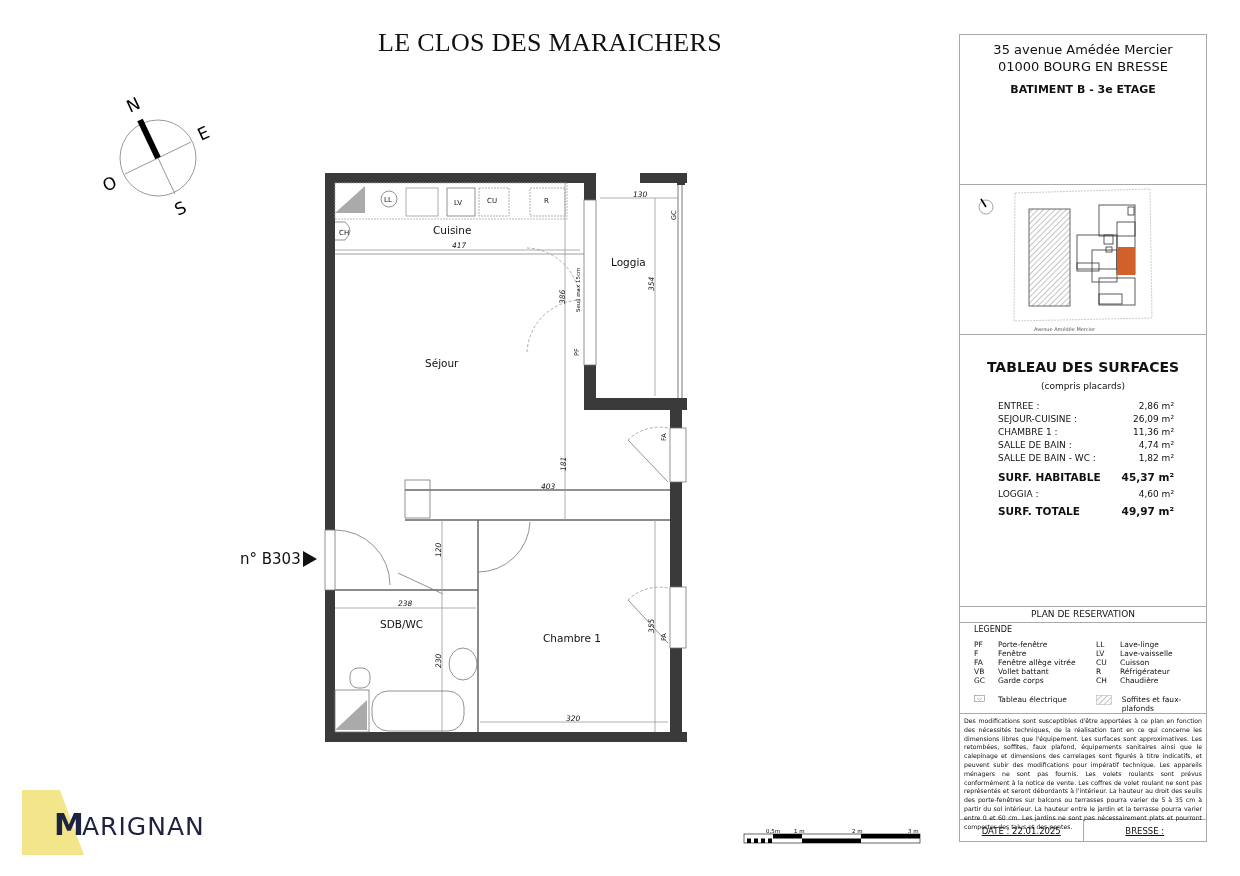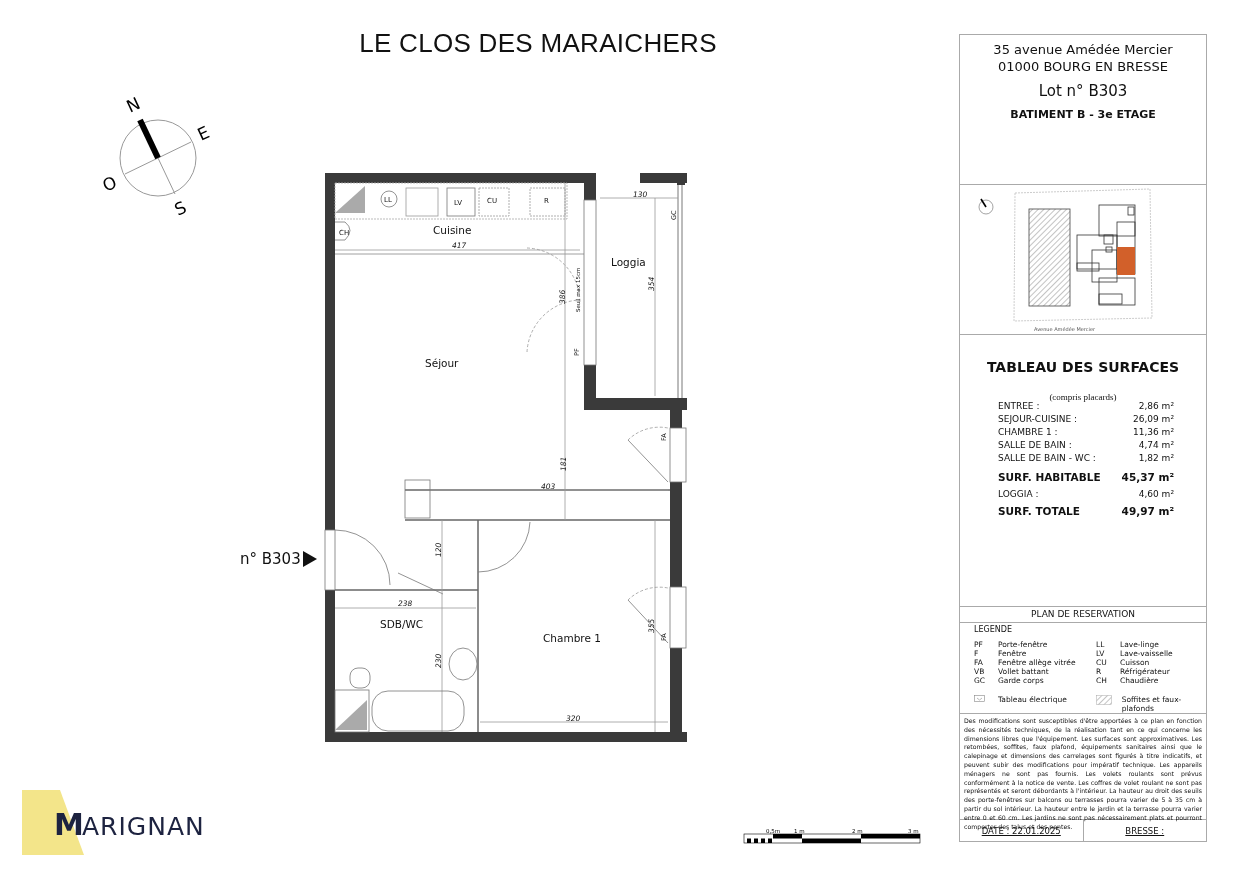--- a/index.html
+++ b/index.html
@@ -1,36 +1,36 @@
 <!DOCTYPE html>
 <html><head>
 <meta charset="utf-8">
 <style>
   html,body{margin:0;padding:0;background:#fff;}
   body{width:1240px;height:876px;position:relative;overflow:hidden;font-family:"DejaVu Sans","Liberation Sans",sans-serif;color:#111;}
   .abs{position:absolute;}
-  #title{left:318px;top:28px;width:440px;text-align:center;font-size:26px;letter-spacing:0.3px;font-family:Liberation Sans, sans-serif;}
+  #title{left:330px;top:28px;width:440px;text-align:center;font-size:26px;letter-spacing:0.3px;font-family:Liberation Serif, serif;}
   #compass{left:90px;top:90px;width:140px;height:130px;}
   #plan{left:320px;top:170px;width:380px;height:580px;}
   #lot-marker{left:240px;top:550px;font-size:15px;display:flex;align-items:center;gap:2px;}
   #lot-marker .arrow{width:0;height:0;border-top:8px solid transparent;border-bottom:8px solid transparent;border-left:14px solid #111;}
   #logo{left:22px;top:790px;width:220px;height:68px;}
   #scale{left:742px;top:826px;width:180px;height:20px;}
   
   #panel{left:959px;top:34px;width:248px;height:808px;border:1px solid #aaa;box-sizing:border-box;}
   .sec{position:absolute;left:0;width:100%;box-sizing:border-box;border-bottom:1px solid #aaa;}
   #sec-head{top:0;height:150px;text-align:center;}
   #sec-head .addr{font-size:13px;line-height:17px;margin-top:6px;}
   #sec-head .apt{font-size:15px;margin-top:14px;}
   #sec-head .lot{font-size:15px;margin-top:7px;}
   #sec-head .bat{font-size:11px;font-weight:bold;margin-top:8px;}
   #sec-map{top:150px;height:150px;}
   #sec-table{top:300px;height:272px;}
   #sec-table .ttl{text-align:center;font-weight:bold;font-size:14px;margin-top:24px;}
-  #sec-table .sub{text-align:center;font-size:9px;margin-top:17px;font-family:Liberation Serif, serif;}
+  #sec-table .sub{text-align:center;font-size:9px;margin-top:6px;}
   .srow{position:absolute;left:38px;width:176px;display:flex;justify-content:space-between;font-size:9px;gap:8px;}
   .srow.bold{font-weight:bold;font-size:10.5px;}
   #sec-legend{top:572px;height:107px;}
   #sec-legend .h{text-align:center;font-size:9px;height:15px;line-height:15px;border-bottom:1px solid #aaa;}
   #sec-legend .lg{font-size:8px;position:absolute;left:14px;top:18px;}
   .lgrow{position:absolute;font-size:7.5px;display:flex;}
   .lgrow .c{width:24px;}
   #sec-note{top:679px;height:106px;border-bottom:1px solid #aaa;}
   #sec-note p{margin:3px 4px;font-size:6.2px;line-height:8.8px;text-align:justify;}
   #sec-foot{top:785px;height:22px;border-bottom:none;display:flex;text-decoration:underline;}
@@ -184,21 +184,20 @@
     <text x="52" y="7">1 m</text>
     <text x="110" y="7">2 m</text>
     <text x="166" y="7">3 m</text>
   </g>
 </svg>
 
 <div id="panel" class="abs">
   <div id="sec-head" class="sec">
     <div class="addr">35 avenue Amédée Mercier</div>
     <div class="addr" style="margin-top:0">01000 BOURG EN BRESSE</div>
-    <div class="lot">Lot n° B303</div>
     <div class="bat">BATIMENT B - 3e ETAGE</div>
   </div>
 
   <div id="sec-map" class="sec">
     <svg width="248" height="150" viewBox="0 0 248 150">
       <defs>
         <pattern id="hatch" width="4" height="4" patternUnits="userSpaceOnUse" patternTransform="rotate(45)">
           <line x1="0" y1="0" x2="0" y2="4" stroke="#888" stroke-width="1"></line>
         </pattern>
       </defs>

